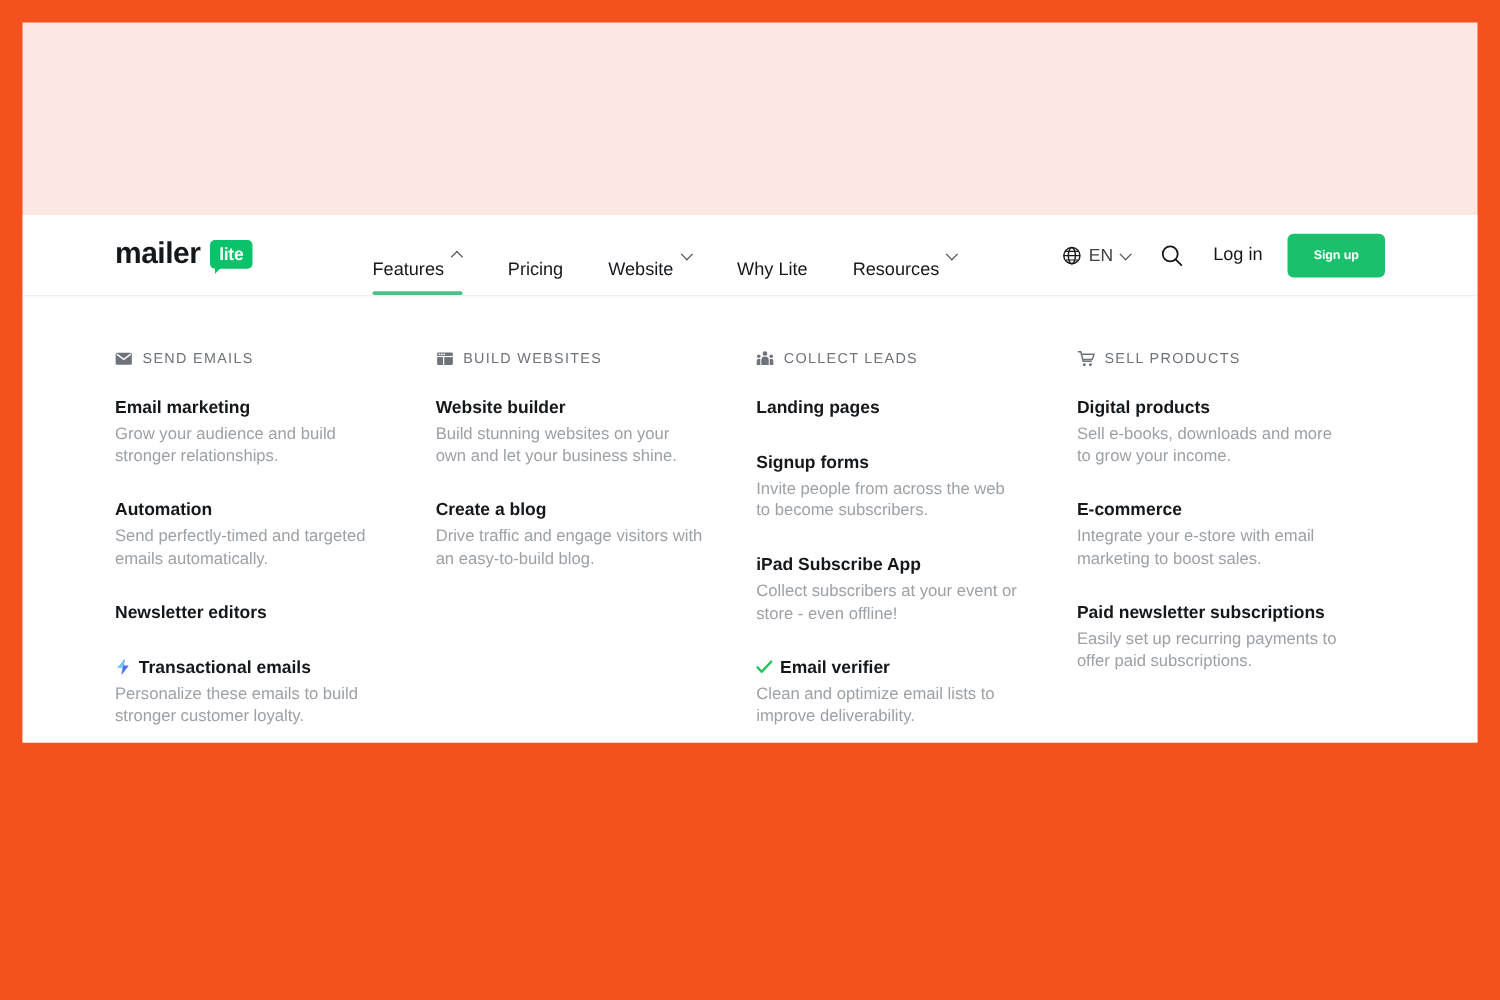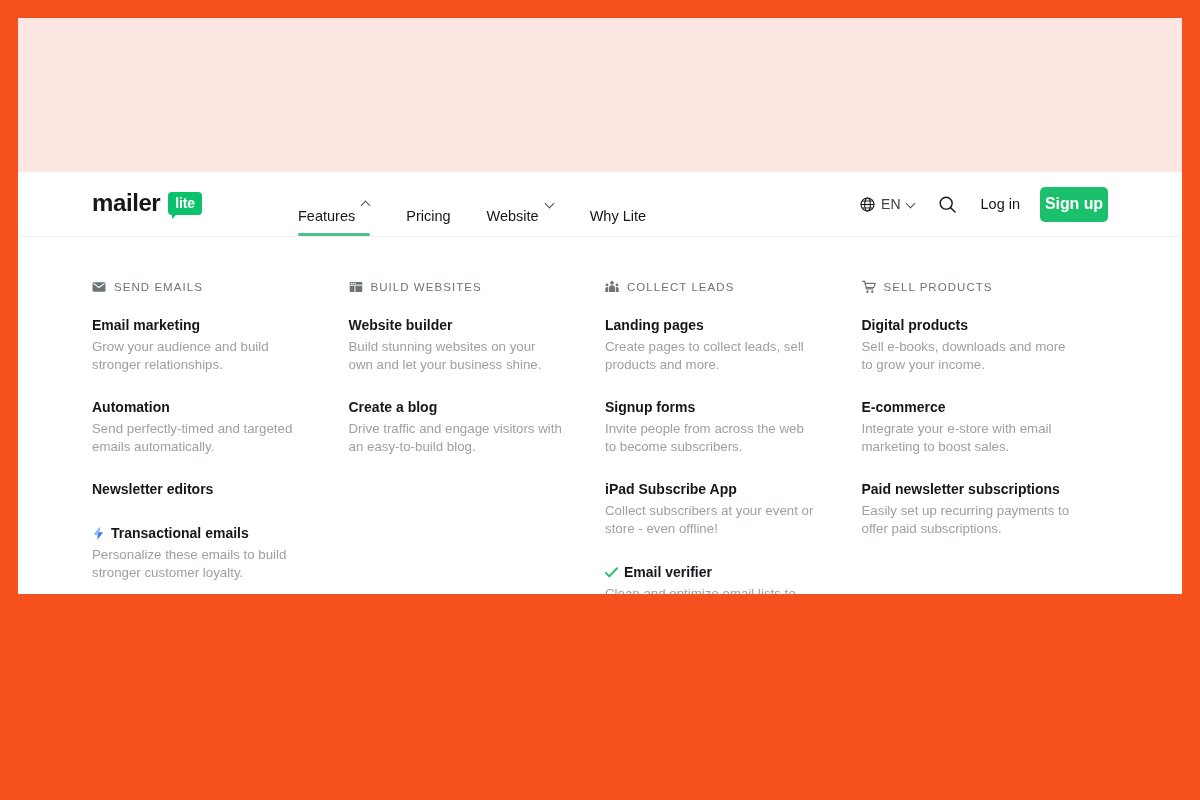--- a/index.html
+++ b/index.html
@@ -93,22 +93,22 @@
   .lang .caret{margin-left:6px;width:8px;height:8px;position:relative;top:-1px;}
   .search-btn{
     width:22px;height:22px;margin-right:22px;cursor:pointer;
     display:flex;align-items:center;justify-content:center;
   }
   .login{
     font-size:14.5px;color:#15181B;text-decoration:none;margin-right:20px;cursor:pointer;
   }
   .signup{
     background:#1AC06B;color:#ffffff;border:none;
-    font-family:inherit;font-size:16px;font-weight:700;
-    padding:0 5px;height:35px;border-radius:5px;cursor:pointer;
+    font-family:inherit;font-size:10px;font-weight:700;
+    padding:0 21px;height:35px;border-radius:5px;cursor:pointer;
     letter-spacing:-0.1px;
   }
   
   #dropdown{
     position:absolute;left:0;top:218px;width:1164px;height:186px;
     background:#ffffff;height:402px;
     border-top:1px solid #EDEFF1;
   }
   .cols{
     position:absolute;left:74px;top:0;width:1026px;
@@ -170,20 +170,24 @@
 
         <div class="nav-item">
           <span class="lbl">Website</span>
           <span class="caret caret-down"></span>
         </div>
 
         <div class="nav-item">
           <span class="lbl">Why Lite</span>
         </div>
 
+        <div class="nav-item">
+          <span class="lbl">Resources</span>
+          <span class="caret caret-down"></span>
+        </div>
 
       </nav>
 
       <div class="nav-right">
 
         <div class="lang">
           <svg class="globe" viewBox="0 0 16 16">
             <circle cx="8" cy="8" r="6.9" fill="none" stroke="#15181B" stroke-width="1.2"></circle>
             <ellipse cx="8" cy="8" rx="3" ry="6.9" fill="none" stroke="#15181B" stroke-width="1.2"></ellipse>
             <line x1="1.1" y1="8" x2="14.9" y2="8" stroke="#15181B" stroke-width="1.2"></line>
@@ -281,21 +285,20 @@
             <circle cx="2.3" cy="5.6" r="1.6" fill="#6E7379"></circle>
             <path d="M0.3 13.6 V10 a2.1 2.1 0 0 1 3.4 -1.6 v5.2 z" fill="#6E7379"></path>
             <circle cx="13.7" cy="5.6" r="1.6" fill="#6E7379"></circle>
             <path d="M15.7 13.6 V10 a2.1 2.1 0 0 0 -3.4 -1.6 v5.2 z" fill="#6E7379"></path>
           </svg>
           <span class="htext">COLLECT LEADS</span>
         </div>
 
         <div class="feature">
           <div class="ftitle">Landing pages</div>
-          <div class="fdesc">Create pages to collect leads, sell products and more.</div>
         </div>
 
         <div class="feature">
           <div class="ftitle">Signup forms</div>
           <div class="fdesc">Invite people from across the web to become subscribers.</div>
         </div>
 
         <div class="feature">
           <div class="ftitle">iPad Subscribe App</div>
           <div class="fdesc">Collect subscribers at your event or store - even offline!</div>

